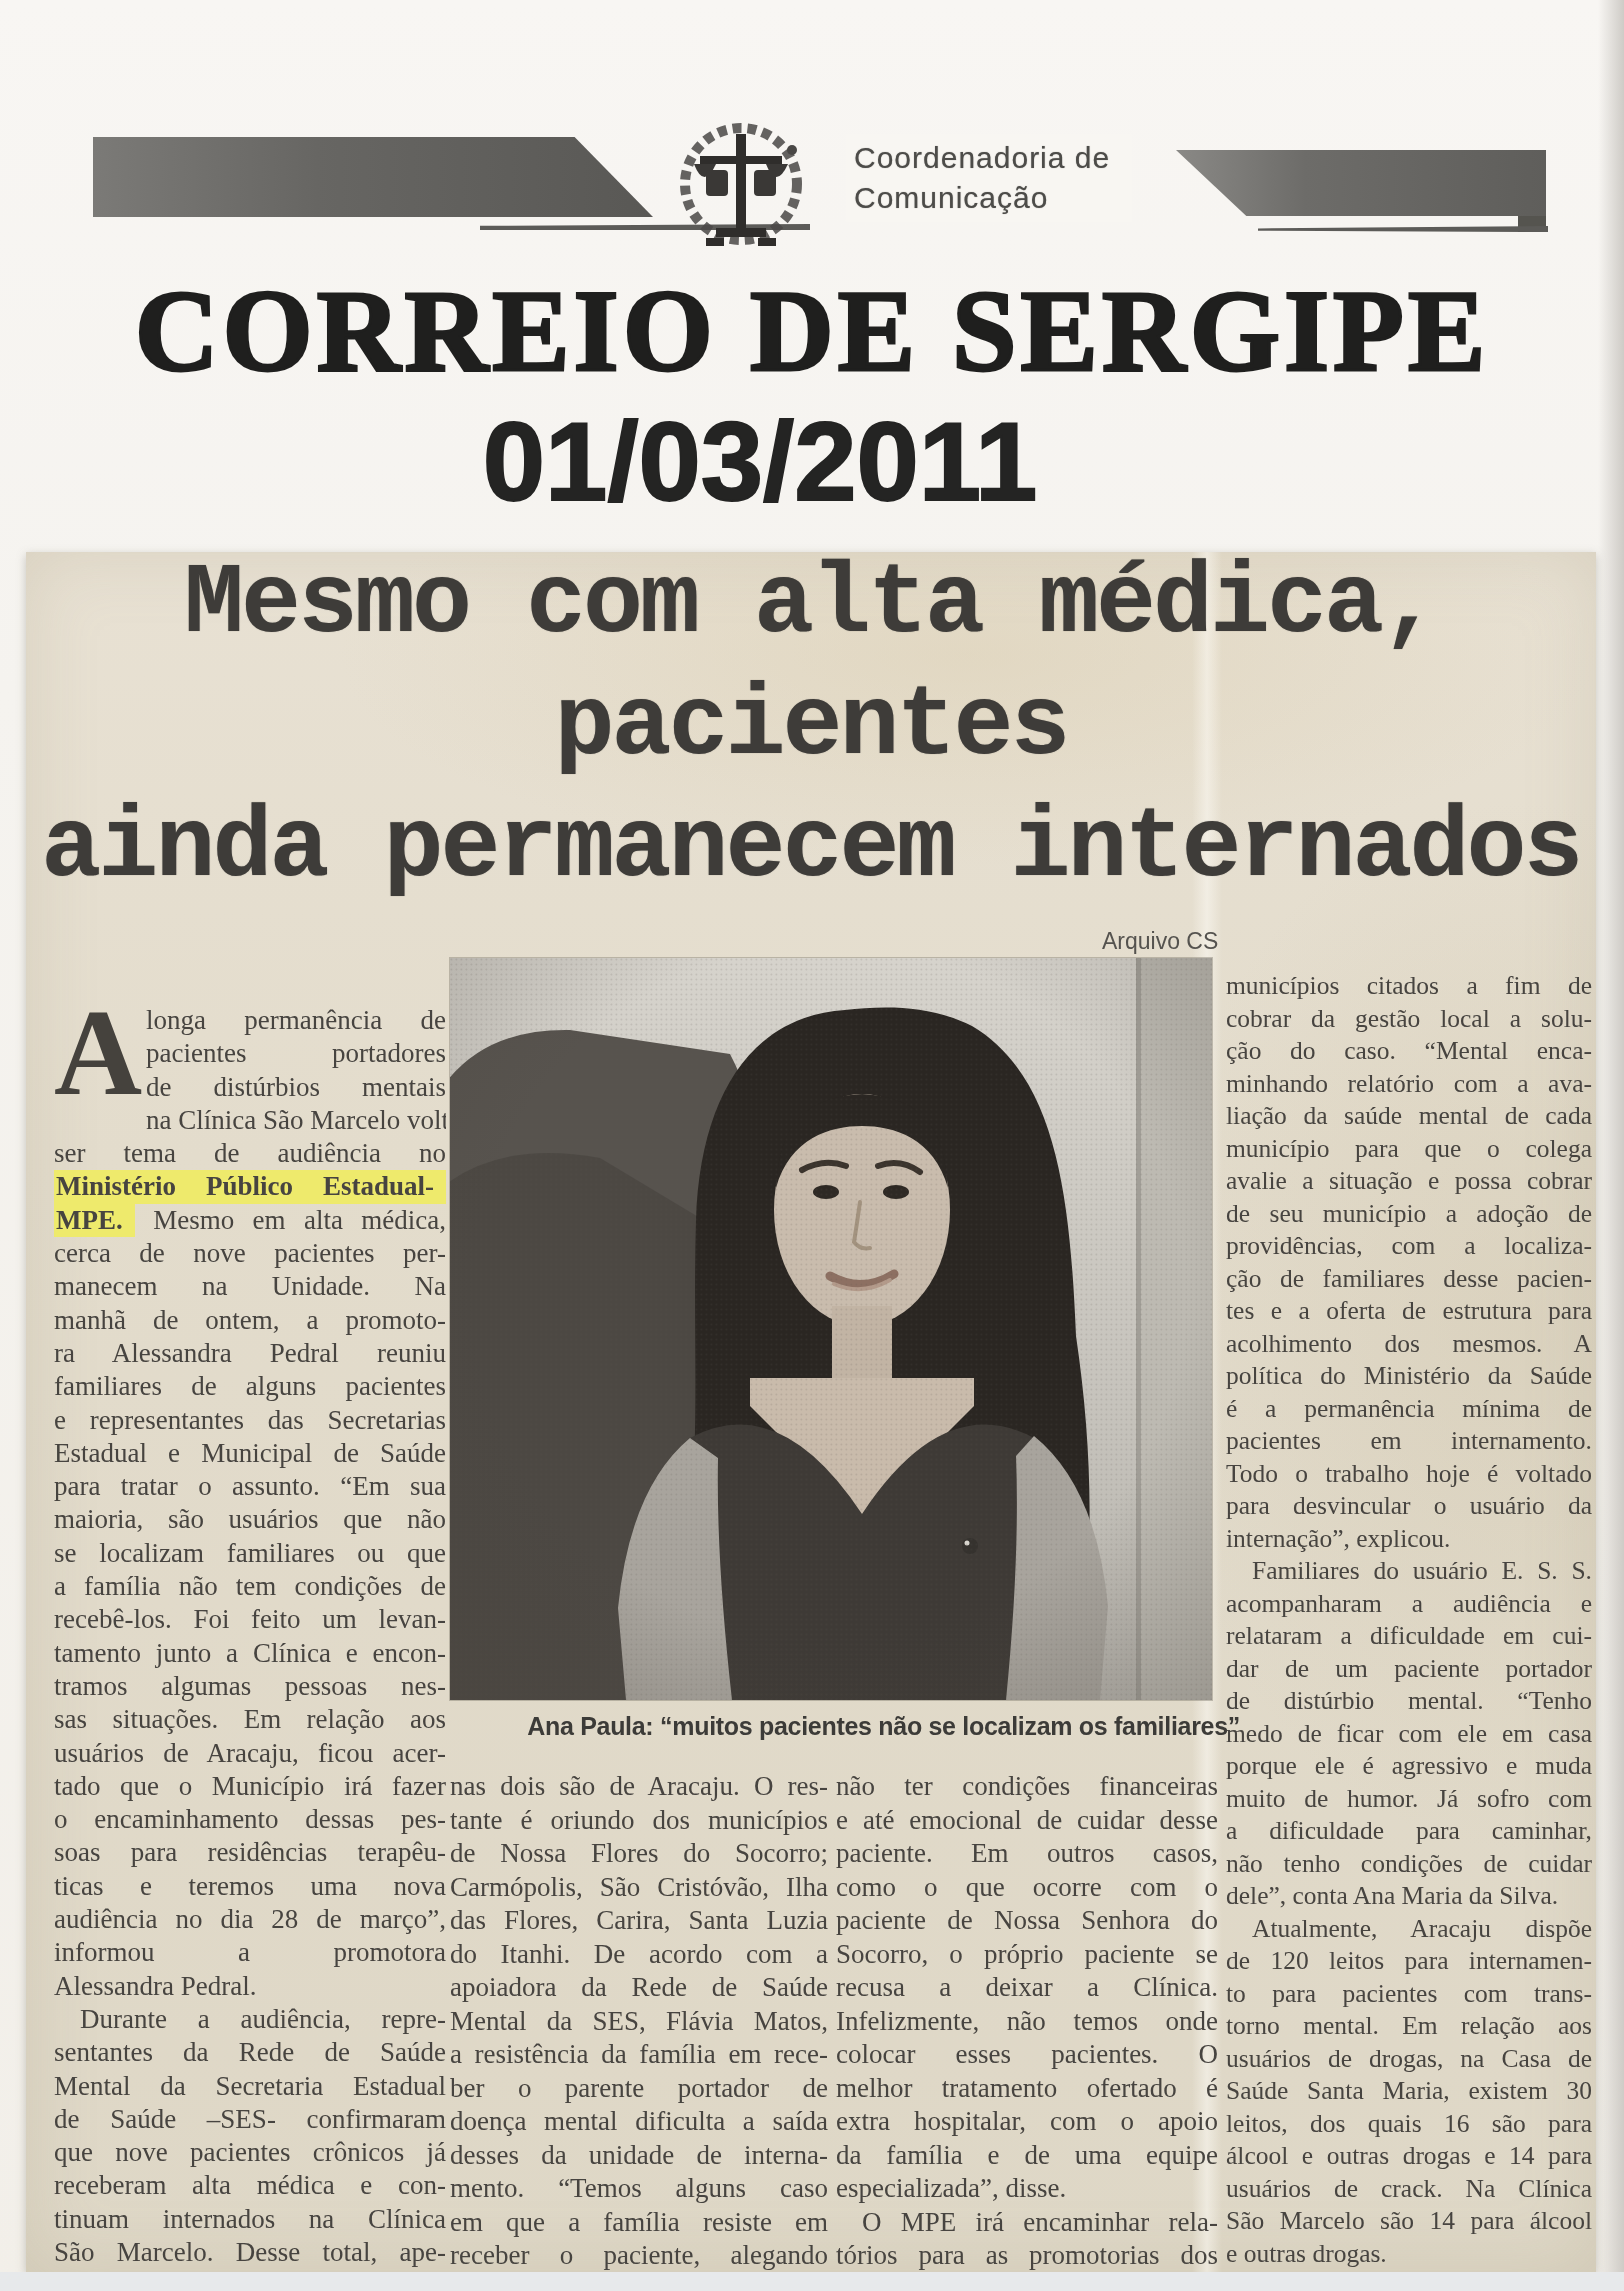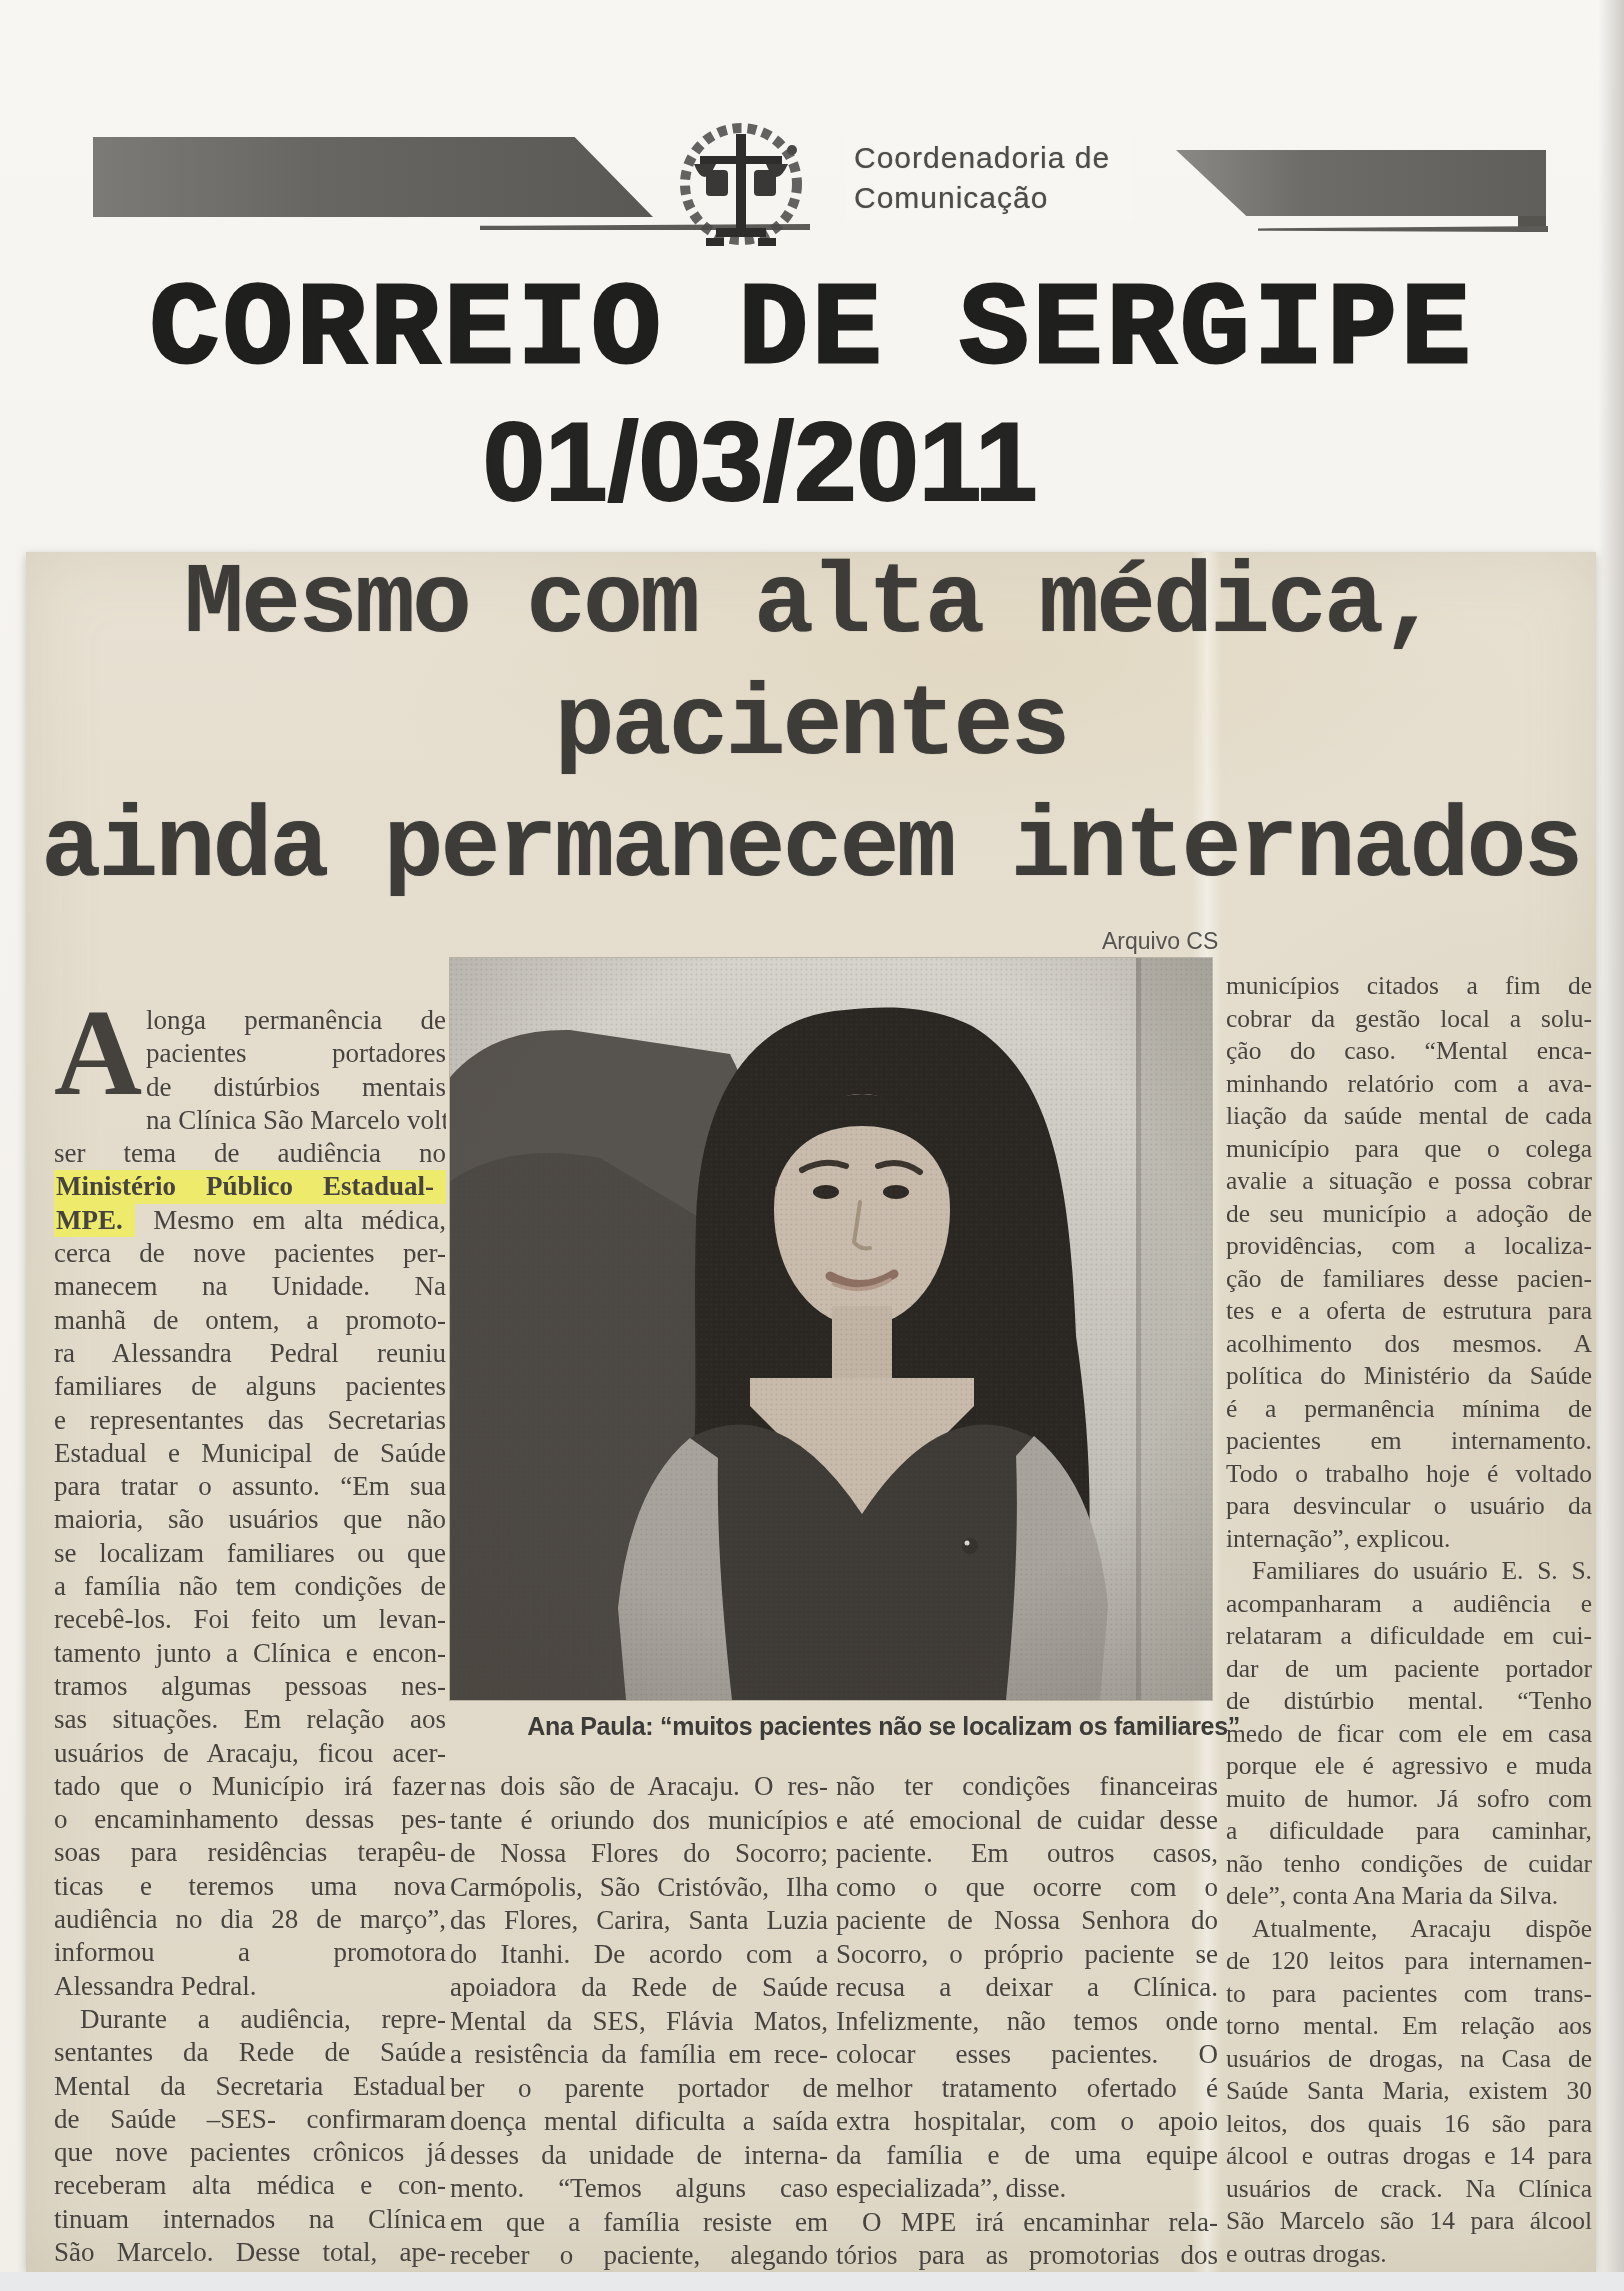--- a/index.html
+++ b/index.html
@@ -19,21 +19,21 @@
         clip-path:polygon(0 0,100% 0,100% 100%,19% 100%);}
   .bar-right-tab{position:absolute;left:1518px;top:216px;width:28px;height:16px;background:#55544f;}
   .bar-right-line{position:absolute;left:1258px;top:226px;width:290px;height:6px;background:#5c5b58;
         clip-path:polygon(0 40%,100% 0,100% 100%,0 80%);}
   .logo{position:absolute;left:670px;top:112px;width:142px;height:150px;}
   .org{position:absolute;left:846px;top:126px;width:270px;padding:4px 8px;
         background:rgba(248,246,242,.85);
         font-family:"Liberation Sans",sans-serif;font-size:30px;line-height:40px;
         color:#4d4c49;letter-spacing:1px;text-shadow:0 0 1px rgba(77,76,73,.6);margin-top:8px;}
   .masthead{position:absolute;left:0;top:268px;width:100%;text-align:center;
-        font-family:Liberation Mono, monospace;font-weight:bold;font-size:116px;line-height:1.1;
+        font-family:Liberation Serif, serif;font-weight:bold;font-size:116px;line-height:1.1;
         color:#1f1f1e;-webkit-text-stroke:3px #1f1f1e;letter-spacing:4px;}
   .edition{position:absolute;left:0;top:400px;width:100%;text-align:center;
         font-family:"Liberation Sans",sans-serif;font-weight:bold;font-size:112px;line-height:1.1;
         color:#242423;-webkit-text-stroke:2px #242423;transform:translateX(-52px);}
   
   .clip{position:absolute;left:26px;top:552px;width:1570px;height:1720px;
         background:
           radial-gradient(900px 300px at 60% 6%,rgba(215,200,165,.35),rgba(215,200,165,0) 70%),
           radial-gradient(500px 700px at 95% 45%,rgba(200,188,160,.30),rgba(200,188,160,0) 75%),
           linear-gradient(180deg,#e8e1d3 0%,#e3dccc 35%,#ded7c6 100%);

